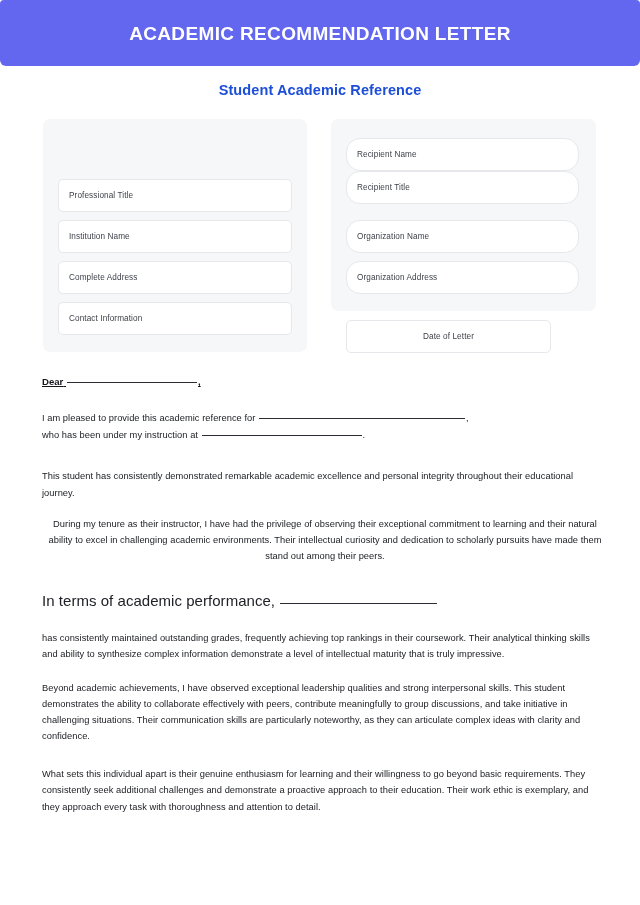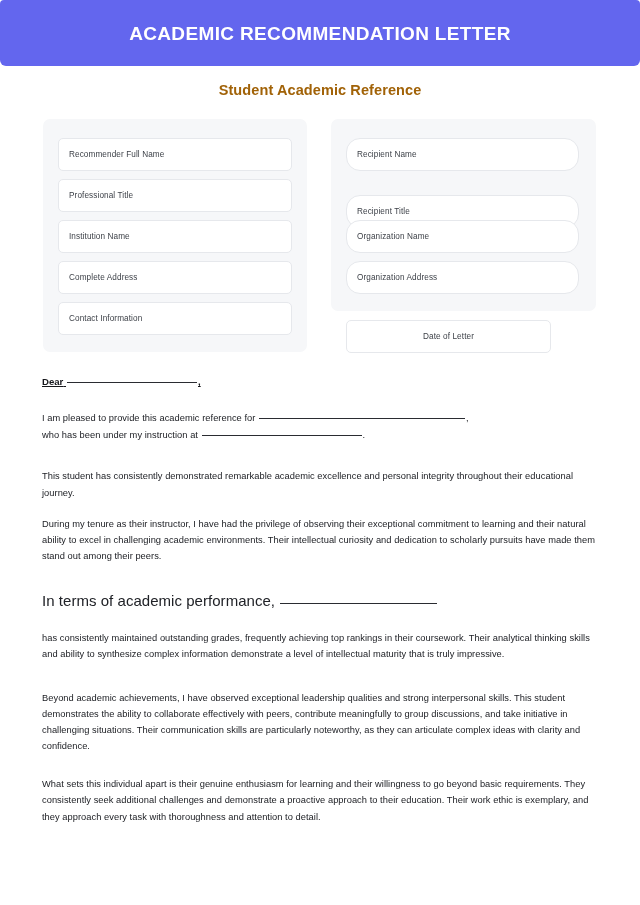--- a/index.html
+++ b/index.html
@@ -44,21 +44,21 @@
 
   
   .subtitle {
     position: absolute;
     left: 0;
     top: 82px;
     width: 640px;
     text-align: center;
     font-size: 14.5px;
     font-weight: bold;
-    color: #a16207;
+    color: #1d4ed8;
     letter-spacing: 0.1px;
   }
 
   
   .panel {
     position: absolute;
     background: #f6f7f9;
     border-radius: 7px;
   }
   .panel-left {
@@ -96,21 +96,21 @@
   .f-l { left: 58px; width: 234px; }
   .f-l1 { top: 138px; }
   .f-l2 { top: 179px; }
   .f-l3 { top: 220px; }
   .f-l4 { top: 261px; }
   .f-l5 { top: 302px; }
 
   
   .f-r { left: 346px; width: 233px; border-radius: 14px; }
   .f-r1 { top: 138px; }
-  .f-r2 { top: 171px; margin-top: 24px; }
+  .f-r2 { top: 171px; }
   .f-r3 { top: 220px; }
   .f-r4 { top: 261px; }
   .f-date { left: 346px; width: 205px; top: 320px; }
 
   
   .letter {
     position: absolute;
     left: 42px;
     top: 375px;
     width: 566px;
@@ -168,23 +168,20 @@
   <div class="header-banner">
     <div class="header-title">ACADEMIC RECOMMENDATION LETTER</div>
   </div>
 
   <div class="subtitle">Student Academic Reference</div>
 
   <div class="panel panel-left"></div>
 
   <div class="panel panel-right"></div>
 
-  <div class="field f-l f-l1">
-    <span class="field-label">Recommender Full Name</span>
-  </div>
   <div class="field f-l f-l2">
     <span class="field-label">Professional Title</span>
   </div>
   <div class="field f-l f-l3">
     <span class="field-label">Institution Name</span>
   </div>
   <div class="field f-l f-l4">
     <span class="field-label">Complete Address</span>
   </div>
   <div class="field f-l f-l5">
@@ -217,27 +214,27 @@
 
     <p class="intro-lines">
       <span>I am pleased to provide this academic reference for</span>
       <span class="blank blank-for"></span><span>,</span><br>
       <span>who has been under my instruction at</span>
       <span class="blank blank-at"></span><span>.</span>
     </p>
 
     <p class="body-text">This student has consistently demonstrated remarkable academic excellence and personal integrity throughout their educational journey.</p>
 
-    <p class="body-text" style="margin-bottom:25px;">During my tenure as their instructor, I have had the privilege of observing their exceptional commitment to learning and their natural ability to excel in challenging academic environments. Their intellectual curiosity and dedication to scholarly pursuits have made them stand out among their peers.</p>
+    <p class="body-text" style="margin-bottom:25px;text-align:center;">During my tenure as their instructor, I have had the privilege of observing their exceptional commitment to learning and their natural ability to excel in challenging academic environments. Their intellectual curiosity and dedication to scholarly pursuits have made them stand out among their peers.</p>
 
     <p class="perf-line">
       <span>In terms of academic performance,</span>
       <span class="blank blank-perf"></span>
     </p>
 
-    <p class="body-text" style="margin-bottom:28px;">has consistently maintained outstanding grades, frequently achieving top rankings in their coursework. Their analytical thinking skills and ability to synthesize complex information demonstrate a level of intellectual maturity that is truly impressive.</p>
+    <p class="body-text" style="margin-bottom:18px;">has consistently maintained outstanding grades, frequently achieving top rankings in their coursework. Their analytical thinking skills and ability to synthesize complex information demonstrate a level of intellectual maturity that is truly impressive.</p>
 
     <p class="body-text" style="margin-bottom:22px;">Beyond academic achievements, I have observed exceptional leadership qualities and strong interpersonal skills. This student demonstrates the ability to collaborate effectively with peers, contribute meaningfully to group discussions, and take initiative in challenging situations. Their communication skills are particularly noteworthy, as they can articulate complex ideas with clarity and confidence.</p>
 
     <p class="body-text">What sets this individual apart is their genuine enthusiasm for learning and their willingness to go beyond basic requirements. They consistently seek additional challenges and demonstrate a proactive approach to their education. Their work ethic is exemplary, and they approach every task with thoroughness and attention to detail.</p>
 
   </div>
 </div>
 
 </body></html>

